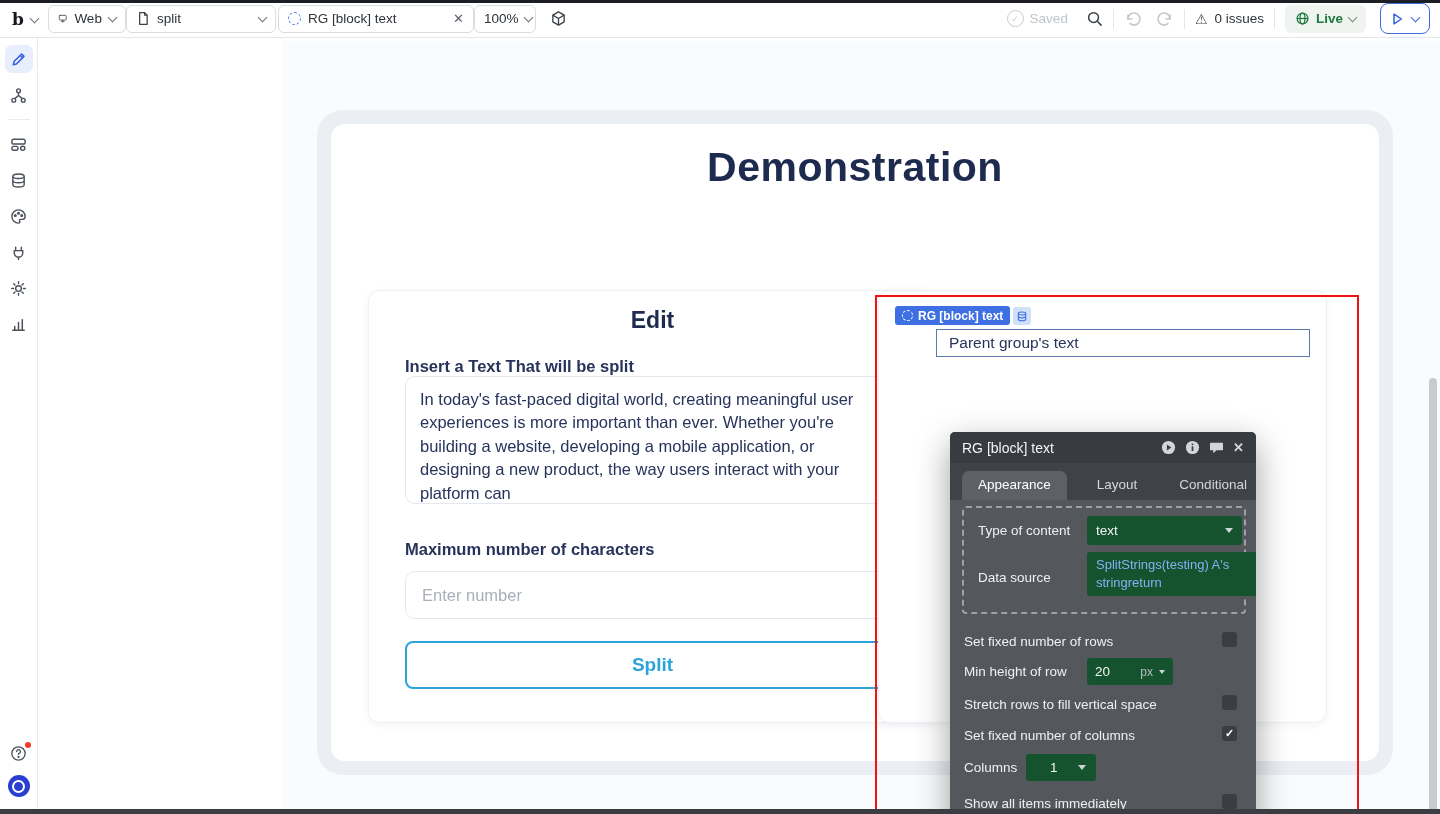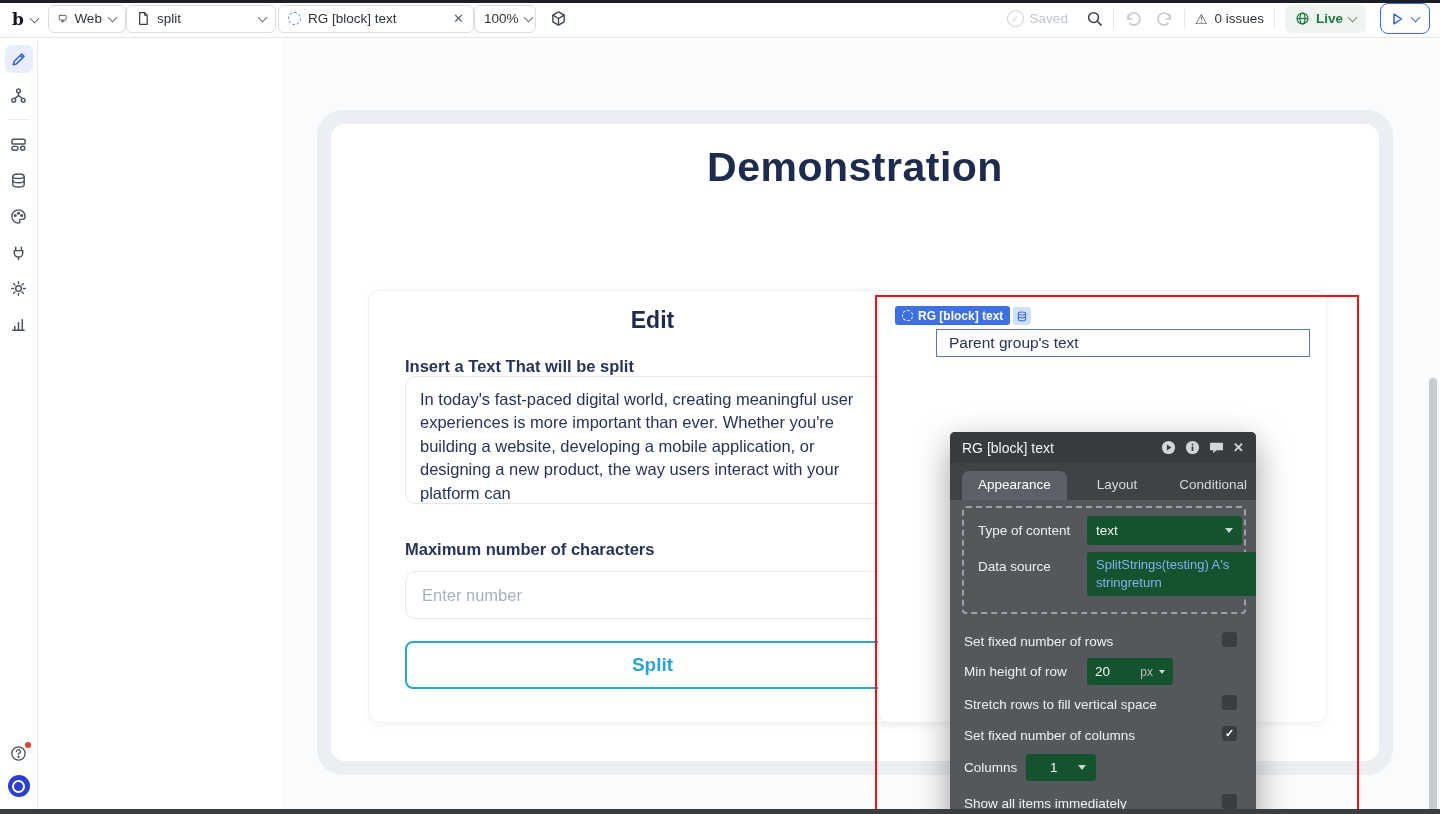--- a/index.html
+++ b/index.html
@@ -329,21 +329,21 @@
       <span class="ptab2" style="margin-left:14px">Layout</span>
       <span class="ptab2" style="margin-left:10px">Conditional</span>
     </div>
 
     <div id="dashedgrp" class="abs"></div>
     <span class="plabel abs" style="left:28px;top:91px">Type of content</span>
     <div class="dfield abs" style="left:137px;top:84px;width:155px;height:29px;padding:0 9px">
       <span>text</span>
       <span class="dcaret"></span>
     </div>
-    <span class="plabel abs" style="left:28px;top:127px">Data source</span>
+    <span class="plabel abs" style="left:28px;top:138px">Data source</span>
     <div class="dfield abs" style="left:137px;top:120px;width:172px;height:44px;padding:4px 9px;color:#86b0f4;font-size:13px;line-height:1.35;align-items:flex-start">SplitStrings(testing) A's stringreturn</div>
 
     <span class="plabel abs" style="left:14px;top:202px">Set fixed number of rows</span>
     <span class="cbx abs" style="left:272px;top:200px"></span>
 
     <span class="plabel abs" style="left:14px;top:232px">Min height of row</span>
     <div class="dfield abs" style="left:137px;top:226px;width:86px;height:27px;padding:0 8px;gap:6px">
       <span>20</span>
       <span style="font-size:12px;color:#b9bec4;margin-left:auto">px</span>
       <span class="dcaret" style="margin-left:0;border-top-width:4px;border-left-width:3.5px;border-right-width:3.5px"></span>

